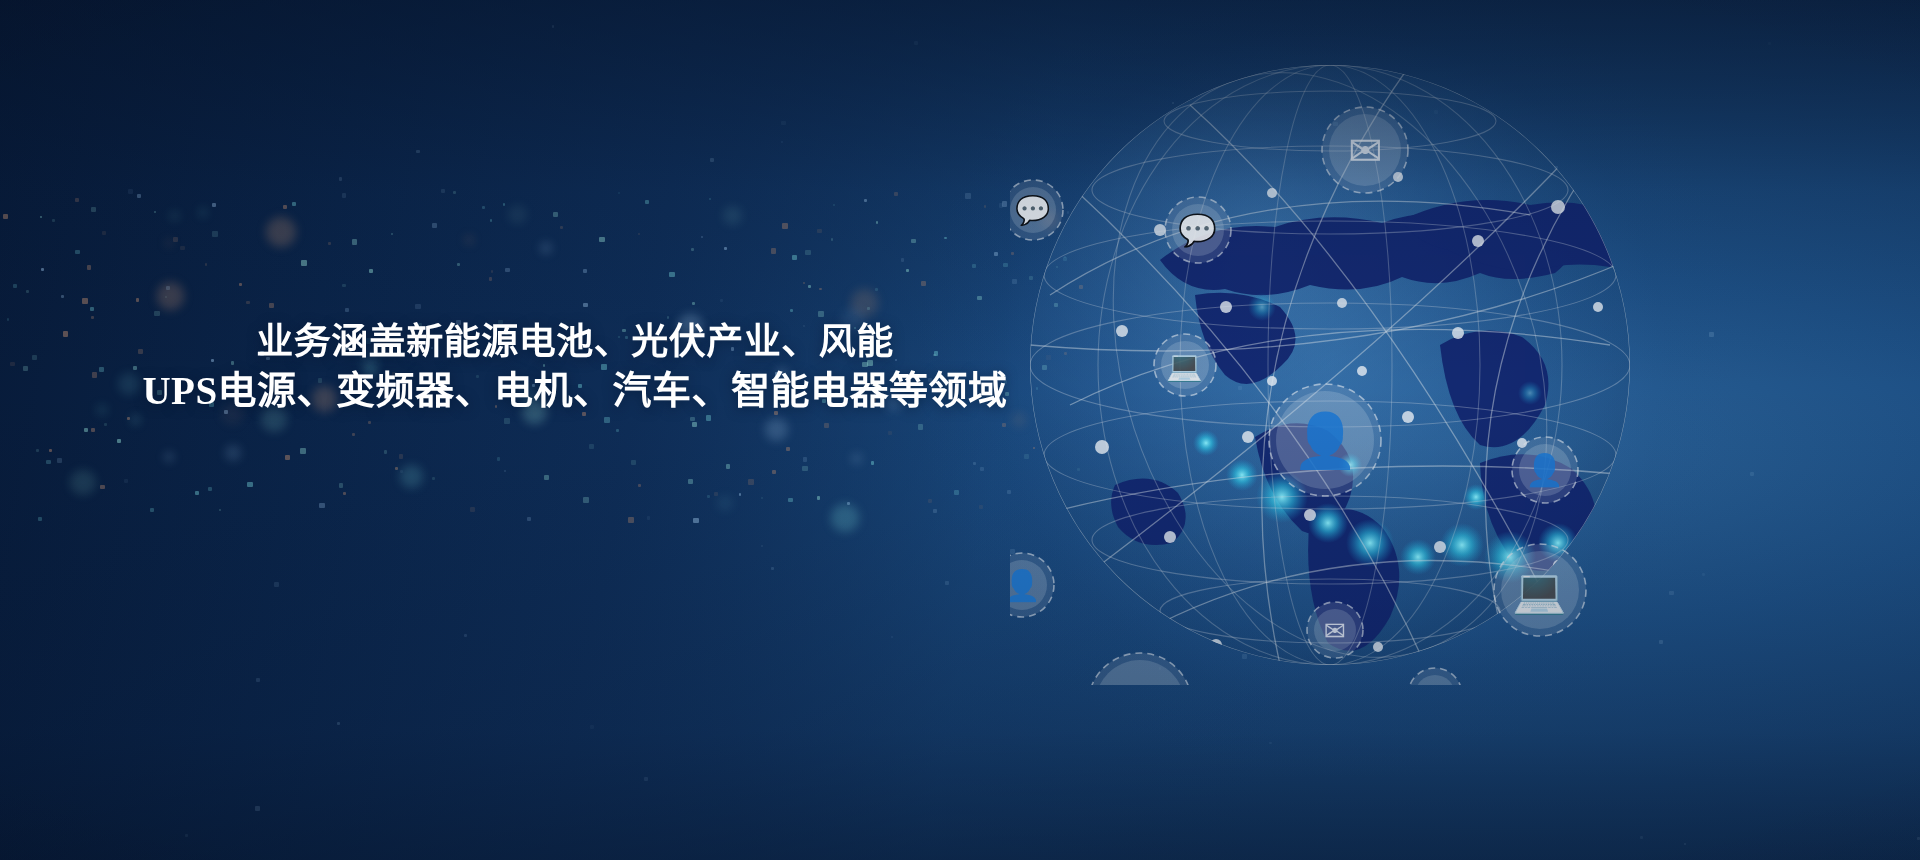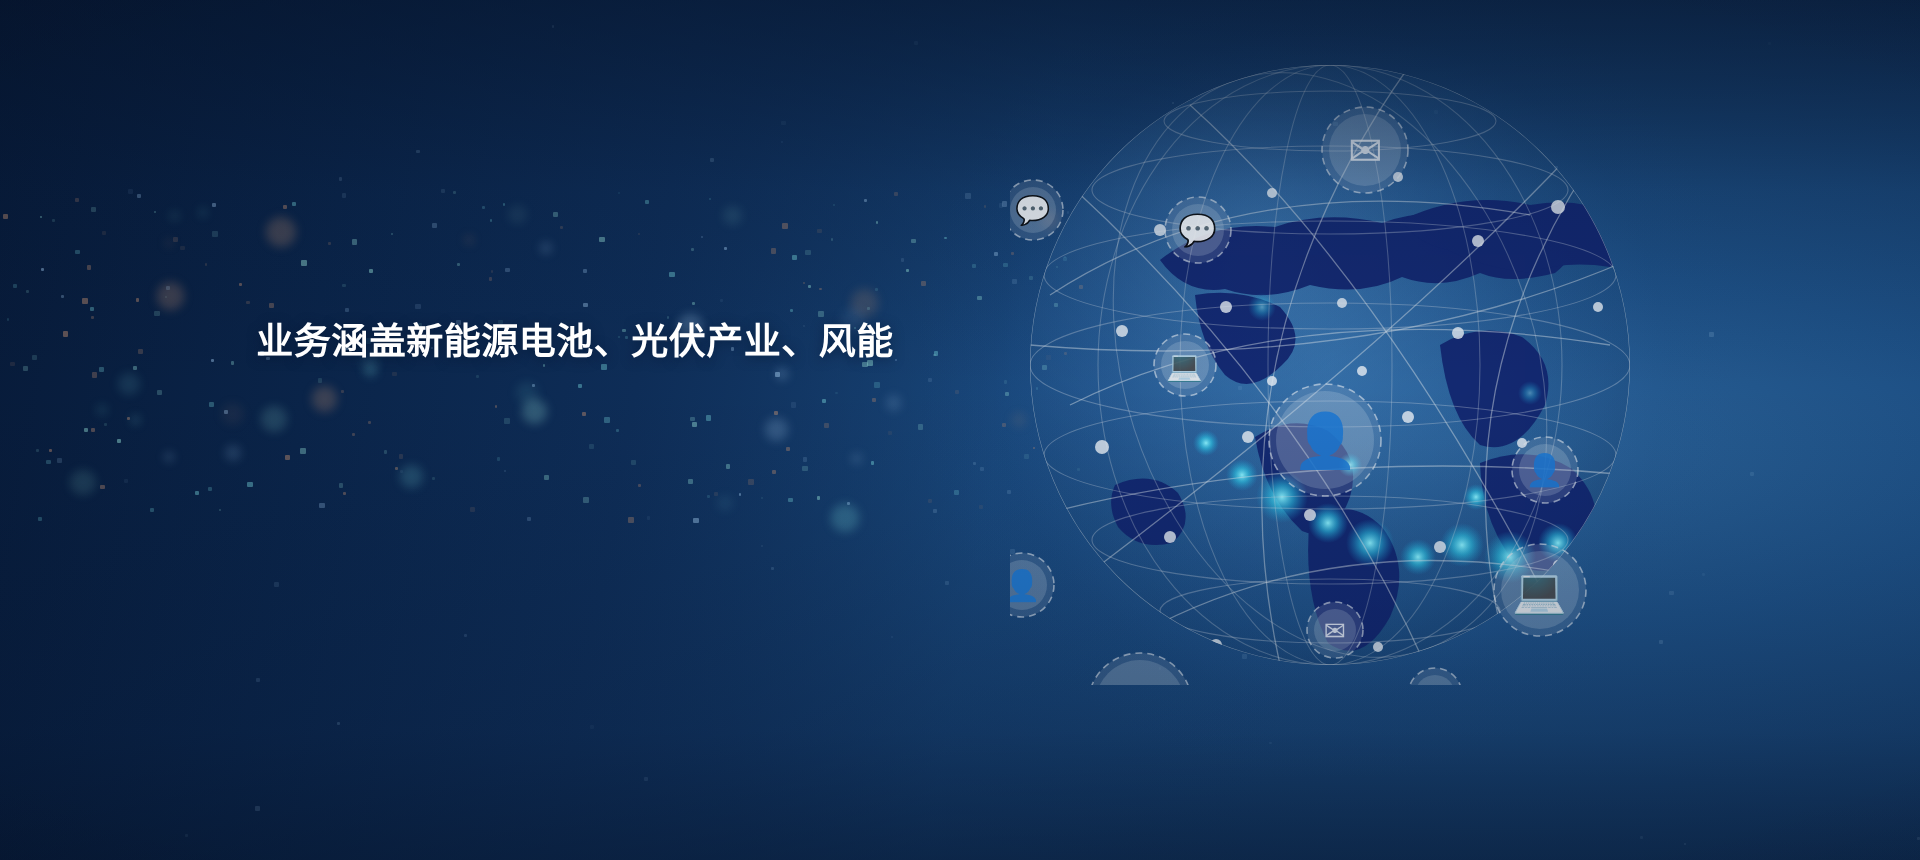--- a/index.html
+++ b/index.html
@@ -600,16 +600,17 @@
         </g>
     </svg>
   </div>
 
   <div class="bg-topshade"></div>
   <div class="bg-vignette"></div>
 
   <div class="copy">
     <h1 class="headline">
       <span class="l1">业务涵盖新能源电池、光伏产业、风能</span>
+      <span class="l2">UPS电源、变频器、电机、汽车、智能电器等领域</span>
     </h1>
   </div>
 
 </div>
 
 </body></html>

